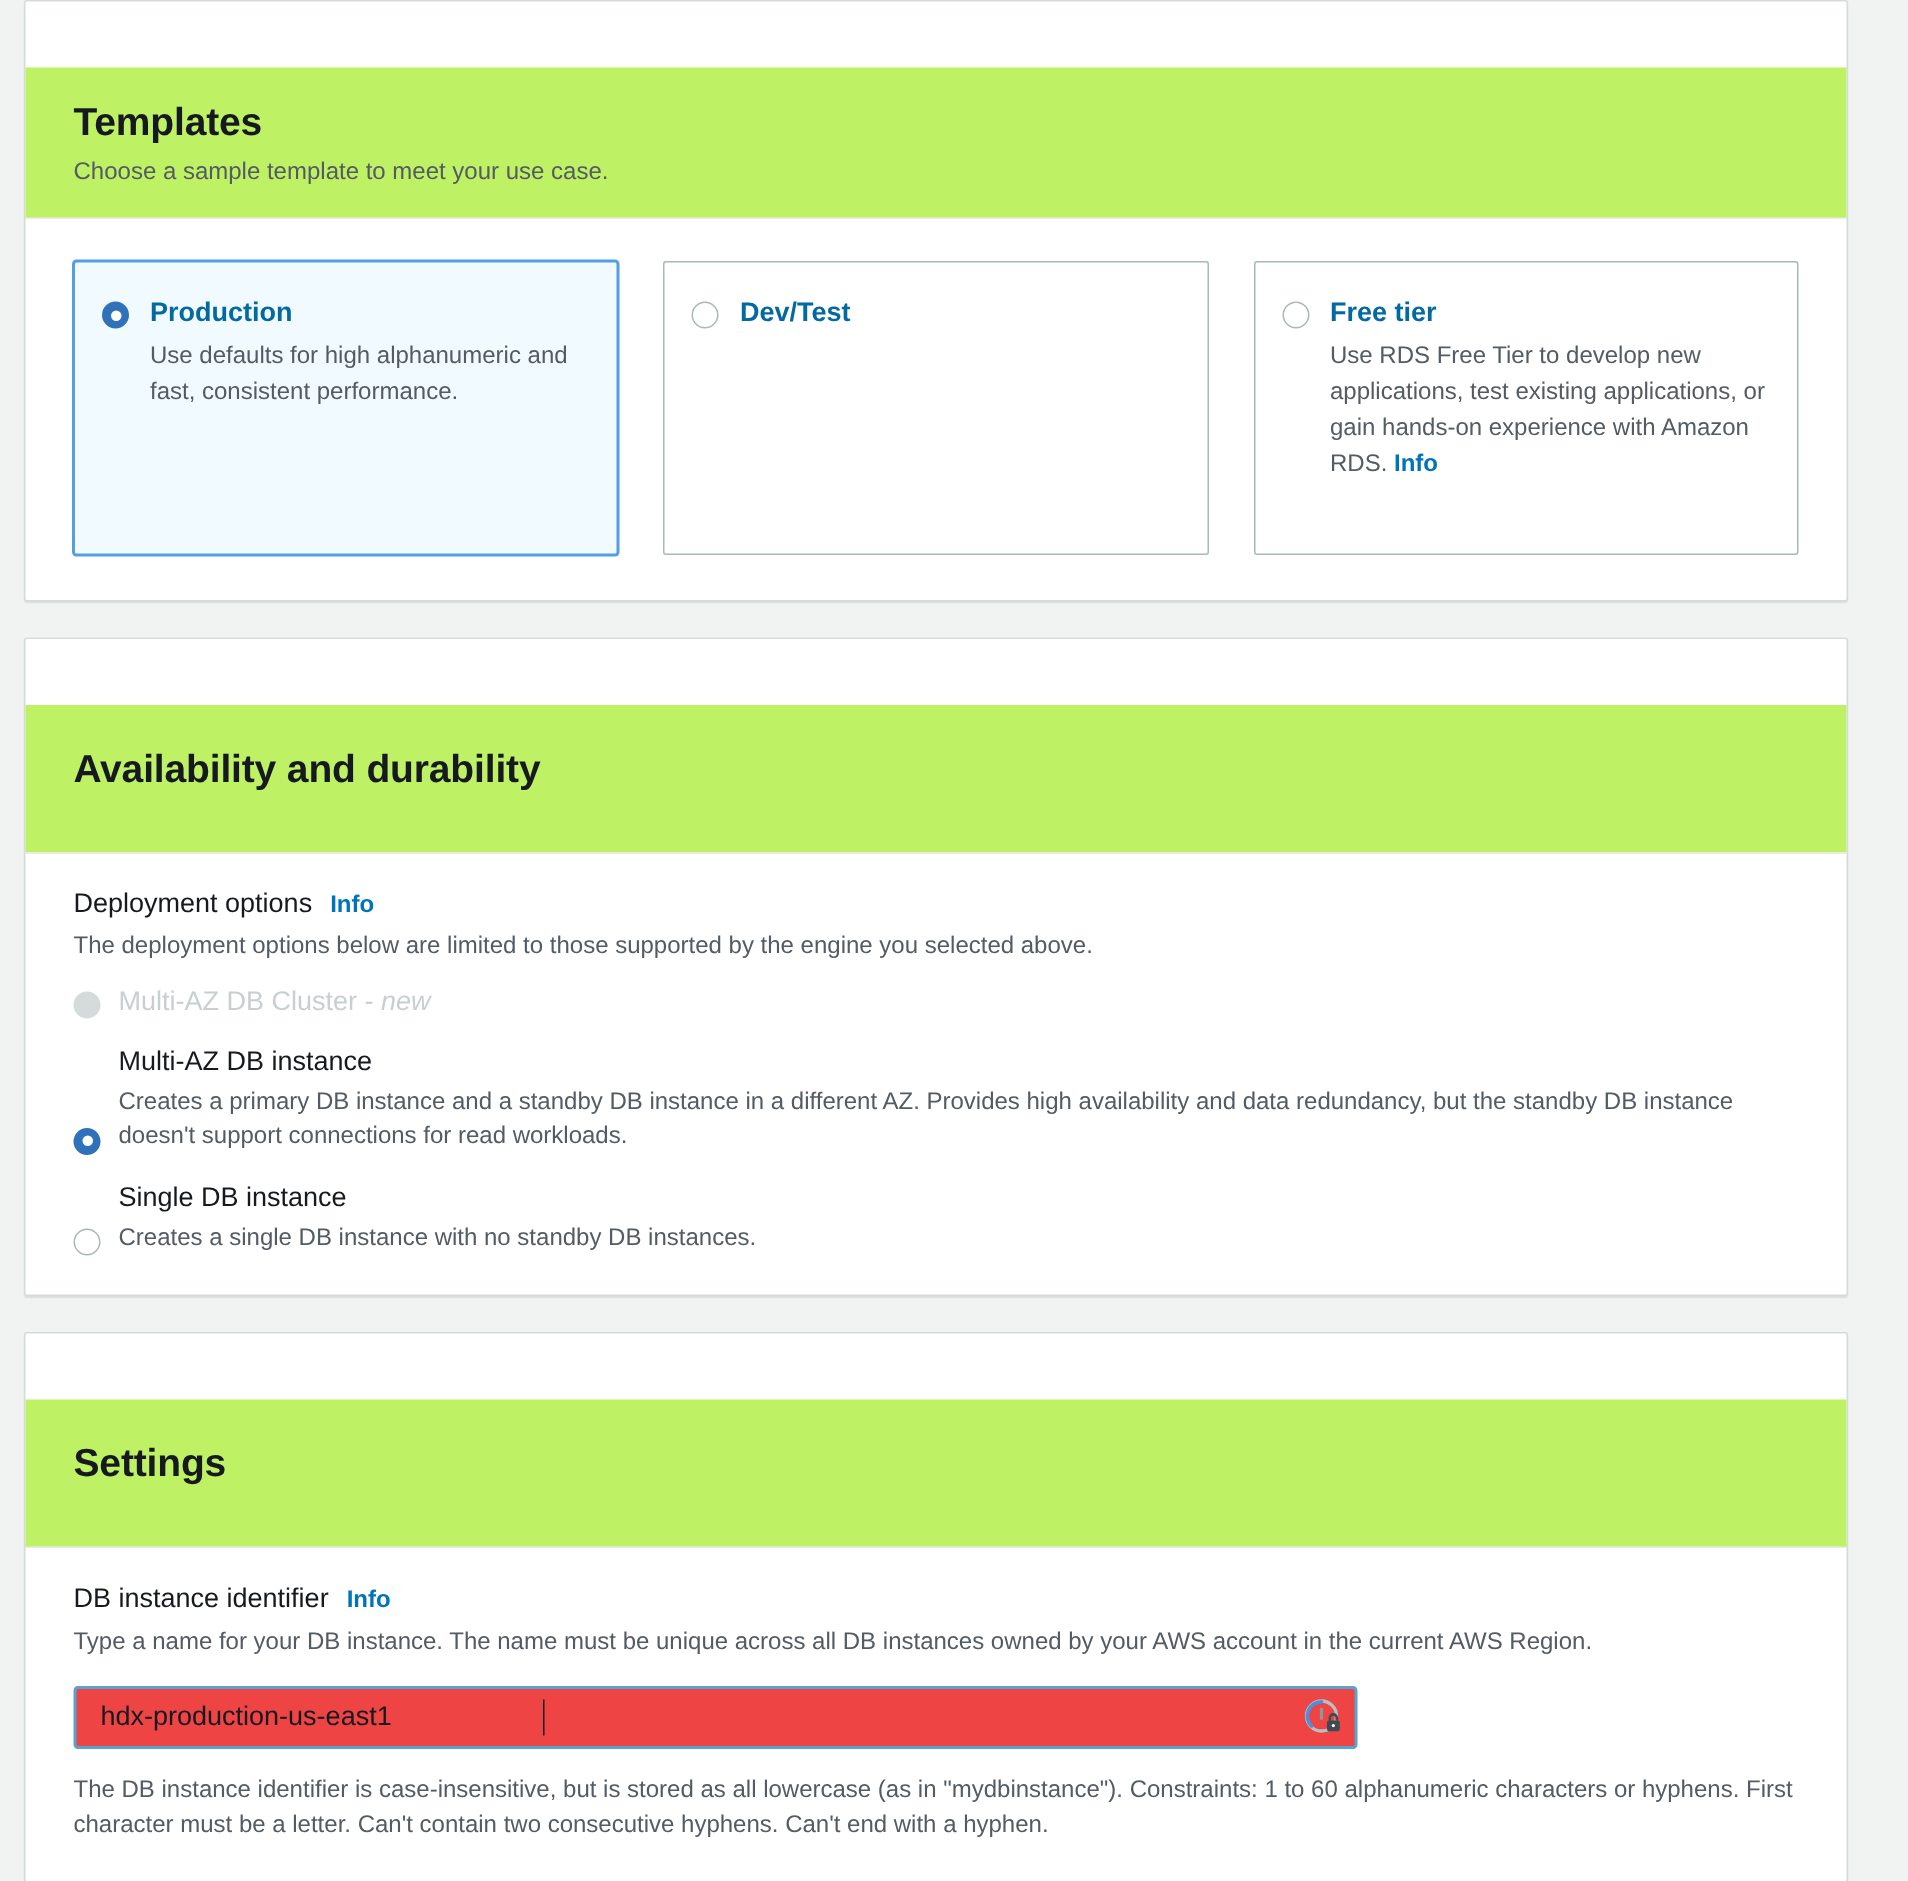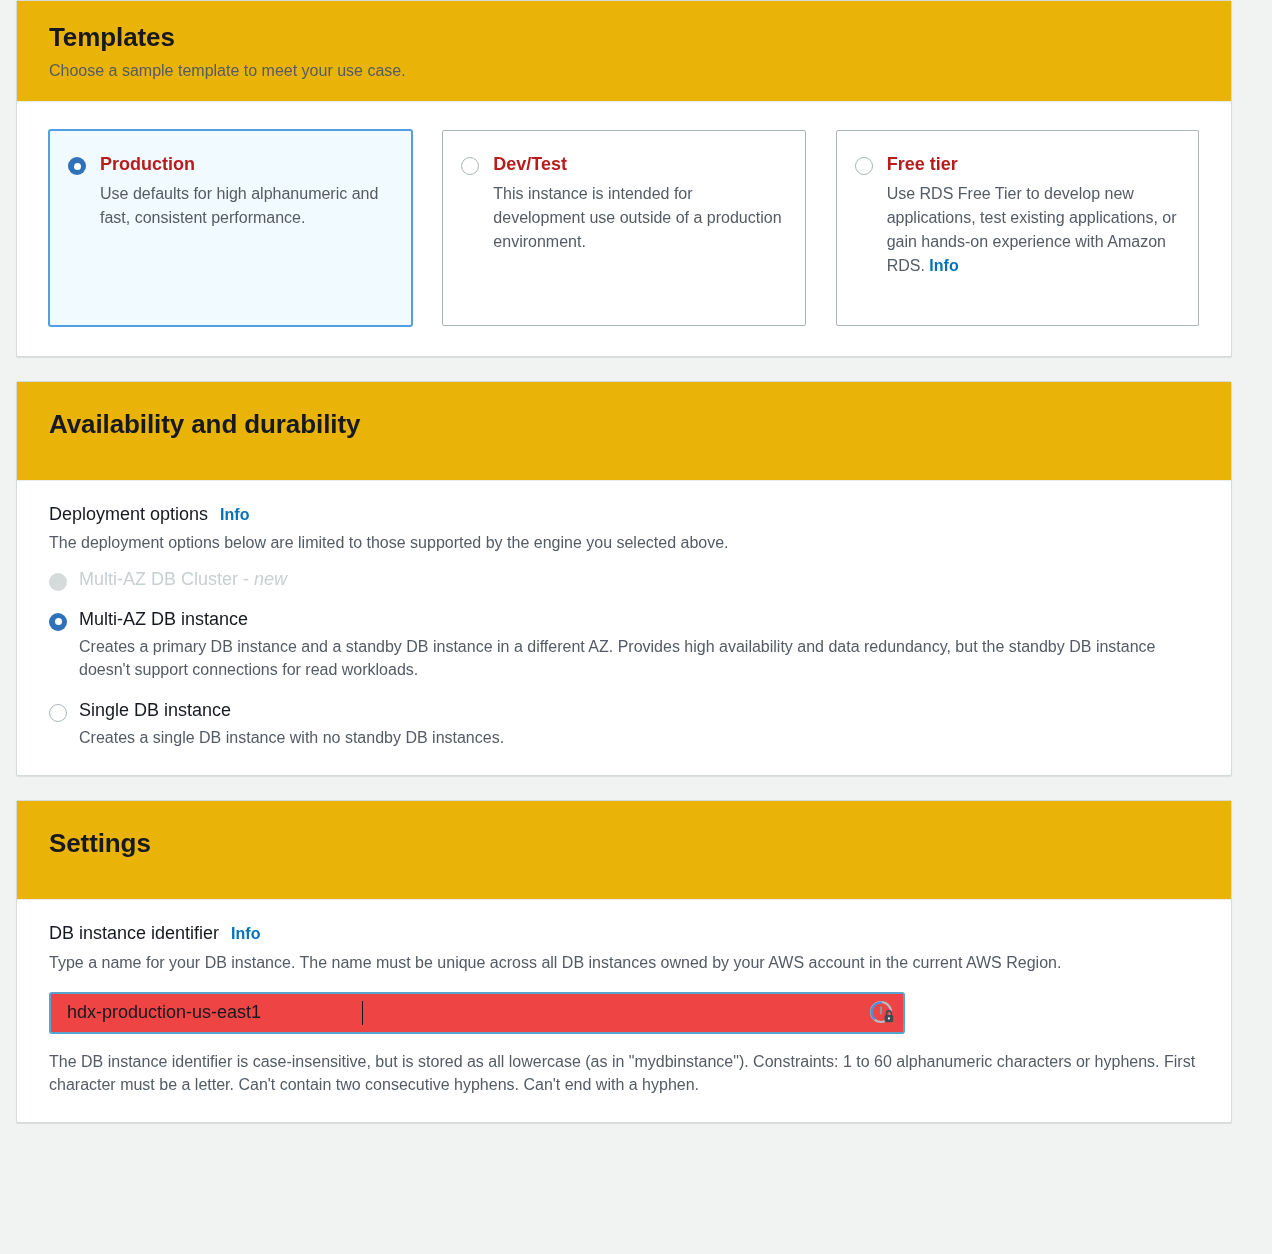--- a/index.html
+++ b/index.html
@@ -24,23 +24,24 @@
   
   .panel {
     background: #ffffff;
     border: 1px solid #d5dbdb;
     border-radius: 2px;
     box-shadow: 0 1px 1px rgba(0,28,36,.10);
     margin-bottom: 24px;
     width: 1216px;
   }
   .panel-header {
-    background: #eab308;
+    background: #bef264;
     border-bottom: 1px solid #e9ebed;
     padding: 22px 32px 20px 32px;
+    margin-top: 44px;
   }
   .panel-header.tall { padding: 28px 32px 41px 32px; }
   .panel-title {
     font-size: 26px;
     font-weight: bold;
     color: #16191f;
     letter-spacing: -0.1px;
     line-height: 1.1;
     margin: 0;
   }
@@ -73,21 +74,21 @@
   }
   .tile.selected {
     border-color: #539fe5;
     background: #f1faff;
     box-shadow: 0 0 0 1px #539fe5;
   }
   .tile-text { padding-top: 1px; }
   .tile-label {
     font-size: 18px;
     font-weight: bold;
-    color: #b91c1c;
+    color: #0369a1;
     line-height: 1.2;
   }
   .tile-desc {
     font-size: 16px;
     color: #545b64;
     line-height: 1.5;
     margin-top: 6px;
   }
   .info-link {
     color: #0073bb;
@@ -141,21 +142,21 @@
   }
   .field-hint {
     font-size: 16px;
     color: #545b64;
     line-height: 1.45;
     margin-top: 6px;
   }
   .options { margin-top: 14px; }
   .option-row {
     display: flex;
-    align-items: flex-start;
+    align-items: flex-end;
     gap: 12px;
     margin-bottom: 18px;
   }
   .option-row:last-child { margin-bottom: 0; }
   .option-body { flex: 1; }
   .option-label {
     font-size: 18px;
     color: #16191f;
     line-height: 1.2;
   }
@@ -234,21 +235,20 @@
           <div class="tile-text">
             <div class="tile-label">Production</div>
             <div class="tile-desc">Use defaults for high alphanumeric and fast, consistent performance.</div>
           </div>
         </div>
 
         <div class="tile">
           <span class="radio"></span>
           <div class="tile-text">
             <div class="tile-label">Dev/Test</div>
-            <div class="tile-desc">This instance is intended for development use outside of a production environment.</div>
           </div>
         </div>
 
         <div class="tile">
           <span class="radio"></span>
           <div class="tile-text">
             <div class="tile-label">Free tier</div>
             <div class="tile-desc"><span>Use RDS Free Tier to develop new applications, test existing applications, or gain hands-on experience with Amazon RDS.</span>
               <a class="info-link">Info</a>
             </div>

